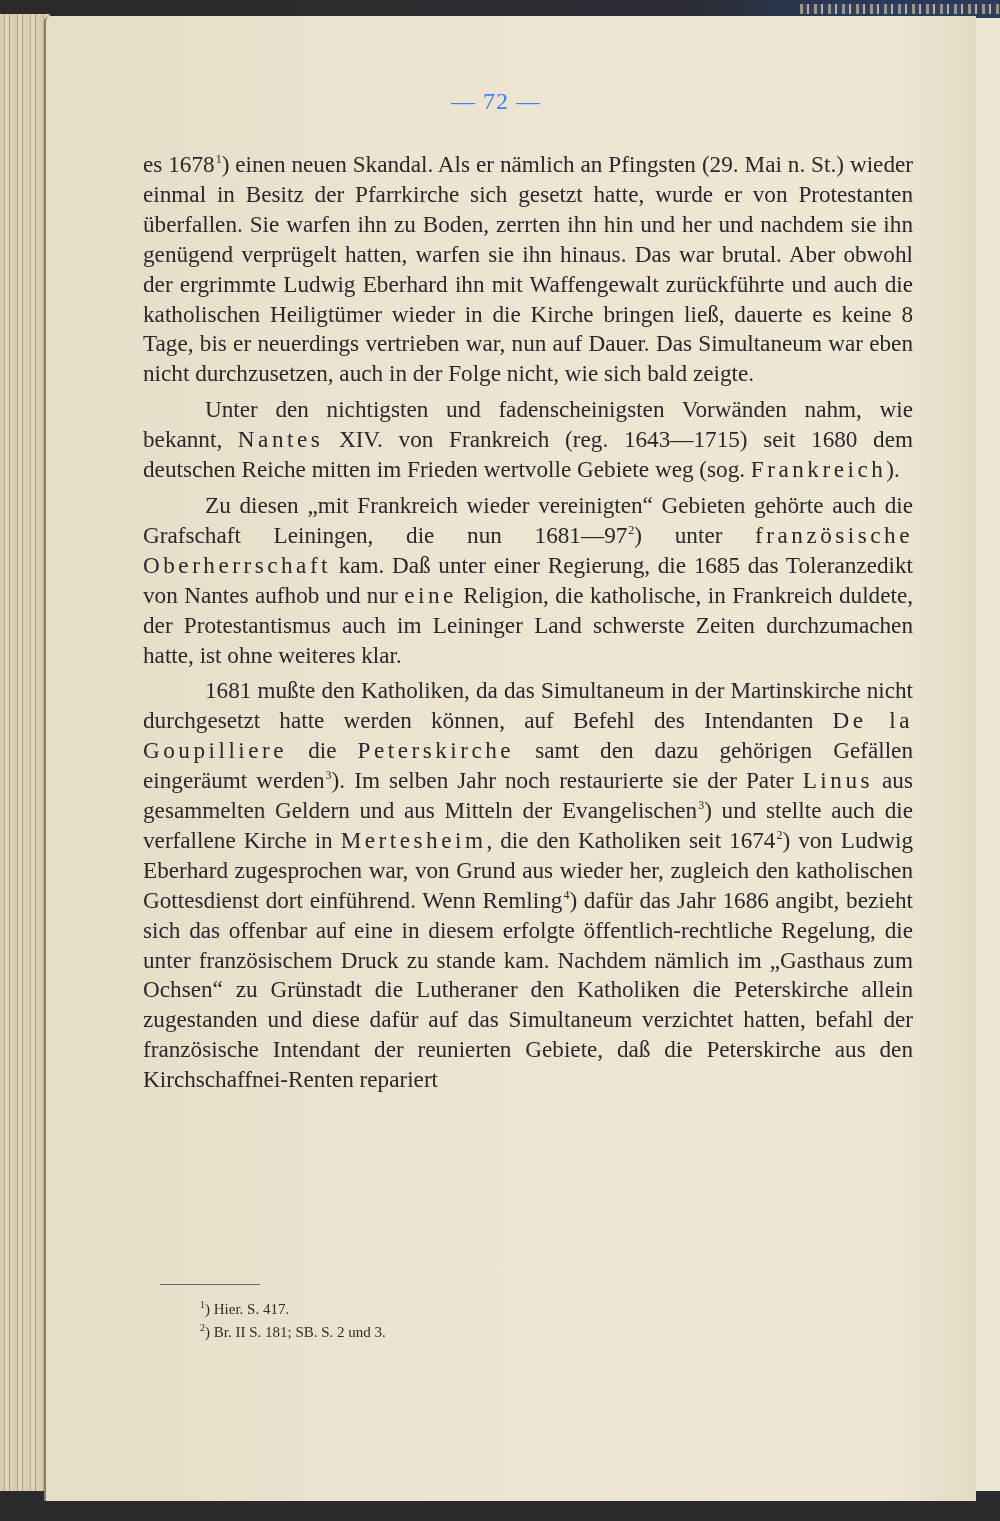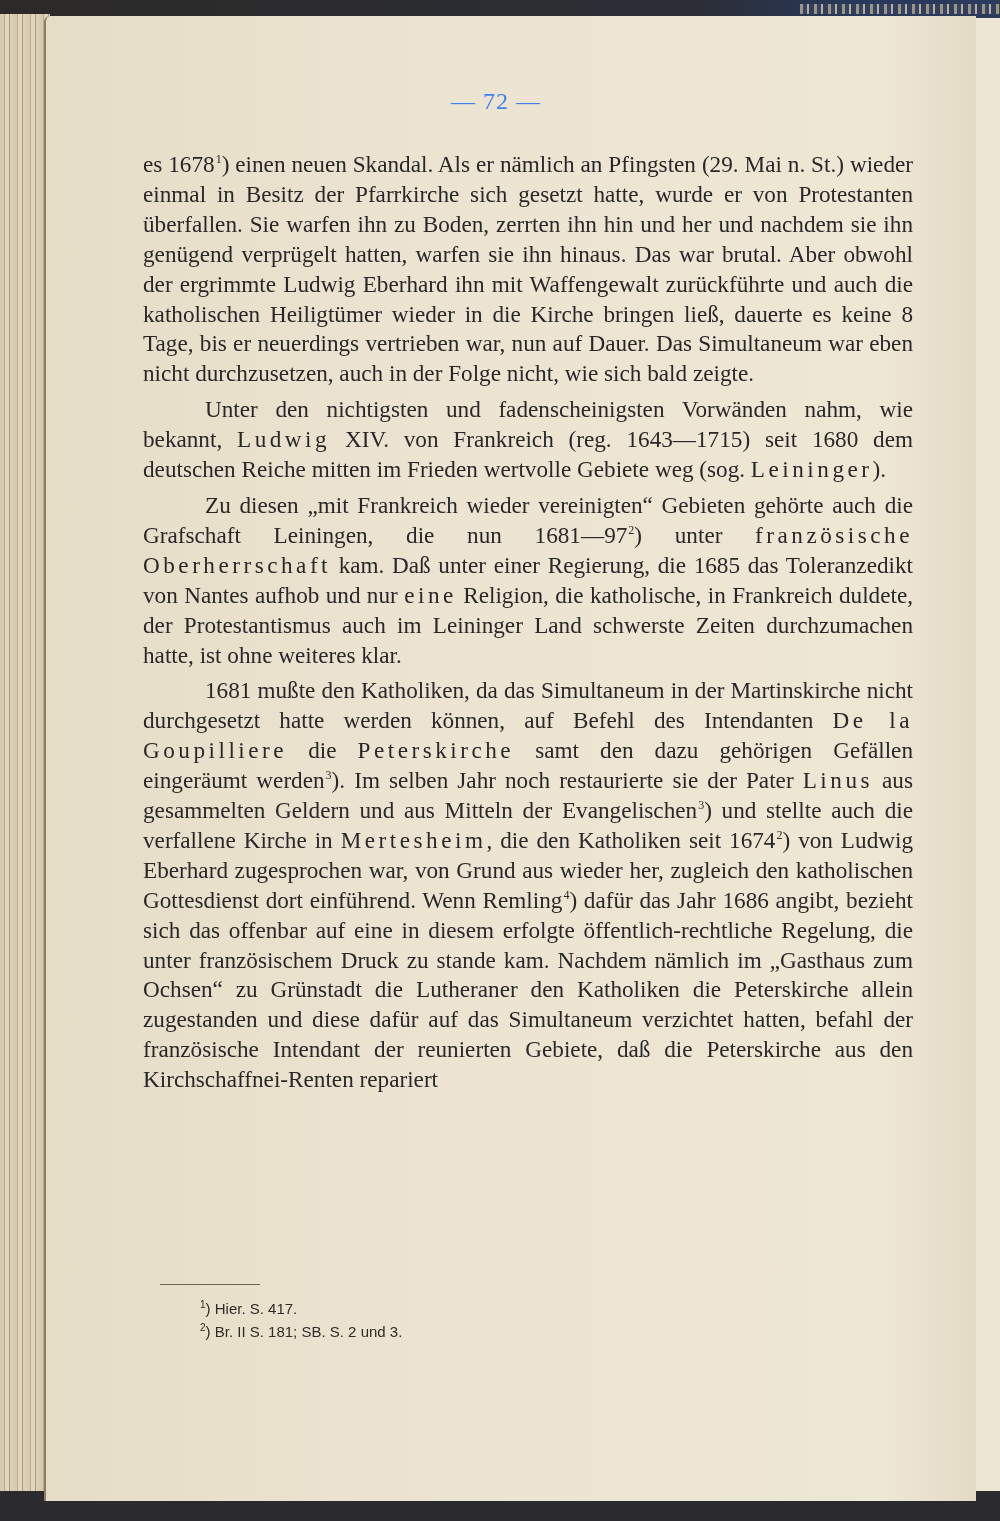--- a/index.html
+++ b/index.html
@@ -49,42 +49,42 @@
   }
   .text-block p { margin: 0 0 6px 0; }
   .text-block p.indent { text-indent: 62px; }
   .spaced { letter-spacing: 3.5px; }
   sup.fn { font-size: 12px; vertical-align: 9px; line-height: 0; margin-left: 1px; }
   .footnote-rule {
     position: absolute; left: 160px; top: 1284px; width: 100px; height: 1px; background: #6b6558;
   }
   .footnotes {
     position: absolute; left: 200px; top: 1298px; width: 600px;
-    font-family: Liberation Sans, sans-serif; font-size: 15px; line-height: 22.5px; color: #2f2c28;
+    font-family: Liberation Serif, serif; font-size: 15px; line-height: 22.5px; color: #2f2c28;
   }
   .footnotes .fn-line { white-space: nowrap; }
   .footnotes sup { font-size: 10px; vertical-align: 6px; line-height: 0; }
 </style>
 </head>
 <body>
 
 <div class="top-band">
     <div class="gilt"></div>
   </div>
 <div class="page-stack"></div>
 <div class="next-page-edge"></div>
 <div class="bottom-band"></div>
 
 <div class="page"></div>
 
 <div class="page-number">— 72 —</div>
 
 <div class="text-block" id="text-block">
     <p><span>es 1678</span><sup class="fn">1</sup><span>) einen neuen Skandal. Als er nämlich an Pfingsten (29. Mai n. St.) wieder einmal in Besitz der Pfarrkirche sich gesetzt hatte, wurde er von Protestanten überfallen. Sie warfen ihn zu Boden, zerrten ihn hin und her und nachdem sie ihn genügend verprügelt hatten, warfen sie ihn hinaus. Das war brutal. Aber obwohl der ergrimmte Ludwig Eberhard ihn mit Waffengewalt zurückführte und auch die katholischen Heiligtümer wieder in die Kirche bringen ließ, dauerte es keine 8 Tage, bis er neuerdings vertrieben war, nun auf Dauer. Das Simultaneum war eben nicht durchzusetzen, auch in der Folge nicht, wie sich bald zeigte.</span></p>
-    <p class="indent"><span>Unter den nichtigsten und fadenscheinigsten Vorwänden nahm, wie bekannt, </span><span class="spaced">Ludwig</span><span> XIV. von Frankreich (reg. 1643—1715) seit 1680 dem deutschen Reiche mitten im Frieden wertvolle Gebiete weg (sog. </span><span class="spaced">Leininger</span><span>).</span></p>
+    <p class="indent"><span>Unter den nichtigsten und fadenscheinigsten Vorwänden nahm, wie bekannt, </span><span class="spaced">Nantes</span><span> XIV. von Frankreich (reg. 1643—1715) seit 1680 dem deutschen Reiche mitten im Frieden wertvolle Gebiete weg (sog. </span><span class="spaced">Frankreich</span><span>).</span></p>
     <p class="indent"><span>Zu diesen „mit Frankreich wieder vereinigten“ Gebieten gehörte auch die Grafschaft Leiningen, die nun 1681—97</span><sup class="fn">2</sup><span>) unter </span><span class="spaced">französische Oberherrschaft</span><span> kam. Daß unter einer Regierung, die 1685 das Toleranzedikt von Nantes aufhob und nur </span><span class="spaced">eine</span><span> Religion, die katholische, in Frankreich duldete, der Protestantismus auch im Leininger Land schwerste Zeiten durchzumachen hatte, ist ohne weiteres klar.</span></p>
     <p class="indent"><span>1681 mußte den Katholiken, da das Simultaneum in der Martinskirche nicht durchgesetzt hatte werden können, auf Befehl des Intendanten </span><span class="spaced">De la Goupilliere</span><span> die </span><span class="spaced">Peterskirche</span><span> samt den dazu gehörigen Gefällen eingeräumt werden</span><sup class="fn">3</sup><span>). Im selben Jahr noch restaurierte sie der Pater </span><span class="spaced">Linus</span><span> aus gesammelten Geldern und aus Mitteln der Evangelischen</span><sup class="fn">3</sup><span>) und stellte auch die verfallene Kirche in </span><span class="spaced">Mertesheim</span><span>, die den Katholiken seit 1674</span><sup class="fn">2</sup><span>) von Ludwig Eberhard zugesprochen war, von Grund aus wieder her, zugleich den katholischen Gottesdienst dort einführend. Wenn Remling</span><sup class="fn">4</sup><span>) dafür das Jahr 1686 angibt, bezieht sich das offenbar auf eine in diesem erfolgte öffentlich-rechtliche Regelung, die unter französischem Druck zu stande kam. Nachdem nämlich im „Gasthaus zum Ochsen“ zu Grünstadt die Lutheraner den Katholiken die Peterskirche allein zugestanden und diese dafür auf das Simultaneum verzichtet hatten, befahl der französische Intendant der reunierten Gebiete, daß die Peterskirche aus den Kirchschaffnei-Renten repariert</span></p>
   </div>
 
 <div class="footnote-rule"></div>
 <div class="footnotes" id="footnotes">
     <div class="fn-line"><sup>1</sup><span>) Hier. S. 417.</span></div>
     <div class="fn-line"><sup>2</sup><span>) Br. II S. 181; SB. S. 2 und 3.</span></div>
   </div>
 

